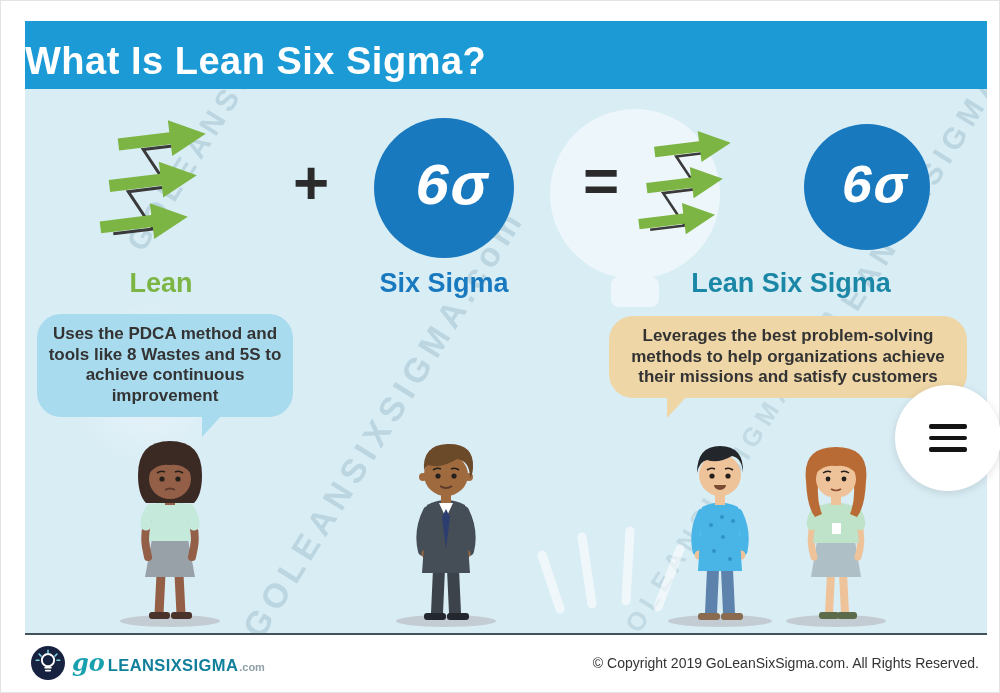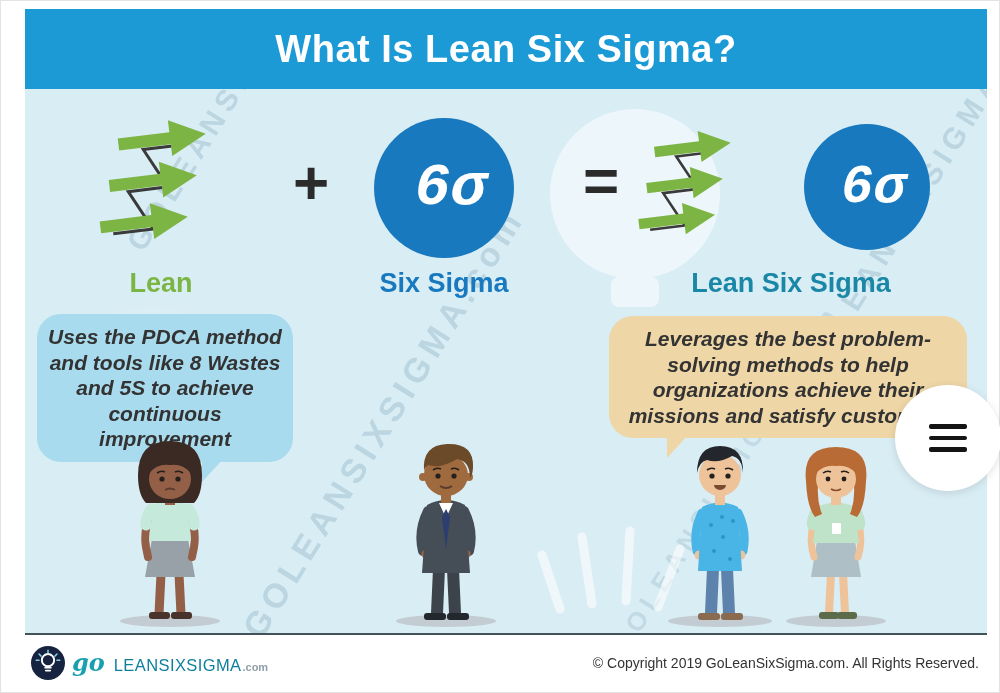--- a/index.html
+++ b/index.html
@@ -2,22 +2,22 @@
 <html><head>
 <meta charset="utf-8">
 <style>
   * { margin:0; padding:0; box-sizing:border-box; }
   html,body { width:1000px; height:693px; }
   body { font-family:"Liberation Sans", sans-serif; background:#fff; position:relative; overflow:hidden; }
   .page { position:absolute; inset:0; background:#fff; border:1px solid #e3e3e3; }
 
   .poster { position:absolute; left:24px; top:8px; width:962px; height:673px; }
 
-  .header { position:absolute; left:0; top:0; width:100%; height:80px; background:#1b9ad6;
-            display:flex; align-items:center; justify-content:center; }
+  .header { position:absolute; left:0; top:12px; width:100%; height:80px; background:#1b9ad6;
+            display:flex; align-items:center; }
   .header h1 { color:#fff; font-size:38px; font-weight:700; letter-spacing:.5px; }
 
   .pbody { position:absolute; left:0; top:80px; width:100%; height:544px; background:#d9edf5; overflow:hidden; }
 
   
   .wm { position:absolute; font-weight:700; color:rgba(125,165,180,.32); letter-spacing:6px;
         white-space:nowrap; transform-origin:0 0; transform:rotate(-58deg); pointer-events:none; }
   .wm1 { left:95px;  top:150px; font-size:30px; }
   .wm2 { left:210px; top:535px; font-size:34px; }
   .wm3 { left:765px; top:280px; font-size:30px; }
@@ -45,21 +45,21 @@
   .sigma-right span { font-size:54px; }
 
   
   .col-label { position:absolute; top:179px; font-size:27px; font-weight:700; text-align:center; }
   .label-lean { left:26px;  width:220px; color:#7cb544; }
   .label-ss   { left:296px; width:246px; color:#1879bf; }
   .label-lss  { left:581px; width:370px; color:#1b87a6; }
 
   
   .bubble { position:absolute; border-radius:24px; padding:10px 10px; text-align:center;
-            font-size:21px; line-height:1.22; font-weight:700; color:#333;font-style:italic; }
+            font-size:17px; line-height:1.22; font-weight:700; color:#333; }
   .bubble::after { content:""; position:absolute; bottom:-20px; width:0; height:0;
                    border-top:24px solid transparent; border-right:22px solid transparent; }
   .bubble-lean { left:12px;  top:225px; width:256px; background:#a9dbee; }
   .bubble-lean::after { left:165px; border-top-color:#a9dbee; }
   .bubble-ss   { left:288px; top:225px; width:270px; background:#f3c7dd; }
   .bubble-ss::after   { left:48px;  border-top-color:#f3c7dd; }
   .bubble-lss  { left:584px; top:227px; width:358px; background:#eed6a6; }
   .bubble-lss::after  { left:58px;  border-top-color:#eed6a6; }
 
   
@@ -74,21 +74,21 @@
               display:flex; flex-direction:column; align-items:center; justify-content:center; gap:7px; cursor:pointer; }
   .menu-btn .bar { width:38px; height:4.5px; background:#141414; border-radius:2px; }
 
   
   .pfooter { position:absolute; left:0; top:624px; width:100%; height:49px; background:#fff;
              border-top:2px solid #42525a; display:flex; align-items:center; justify-content:space-between;
              padding:8px 8px 0 6px; }
   .brand { display:flex; align-items:center; gap:7px; }
   .brand-text { display:flex; align-items:baseline; }
   .brand-go   { font-family:"DejaVu Serif", serif; font-style:italic; font-weight:700; font-size:24px; color:#18a0ae; }
-  .brand-name { font-weight:400; font-size:16.5px; color:#0f7f9c; letter-spacing:.4px; margin-left:9px; }
+  .brand-name { font-weight:700; font-size:16.5px; color:#0f7f9c; letter-spacing:.4px; margin-left:3px; }
   .brand-tld  { font-weight:700; font-size:11px; color:#8fa0a8; margin-left:1px; }
   .copyright  { font-size:14px; color:#333; }
 </style>
 </head>
 <body>
 
 <div class="page">
   <div class="poster">
 
     <header class="header">

